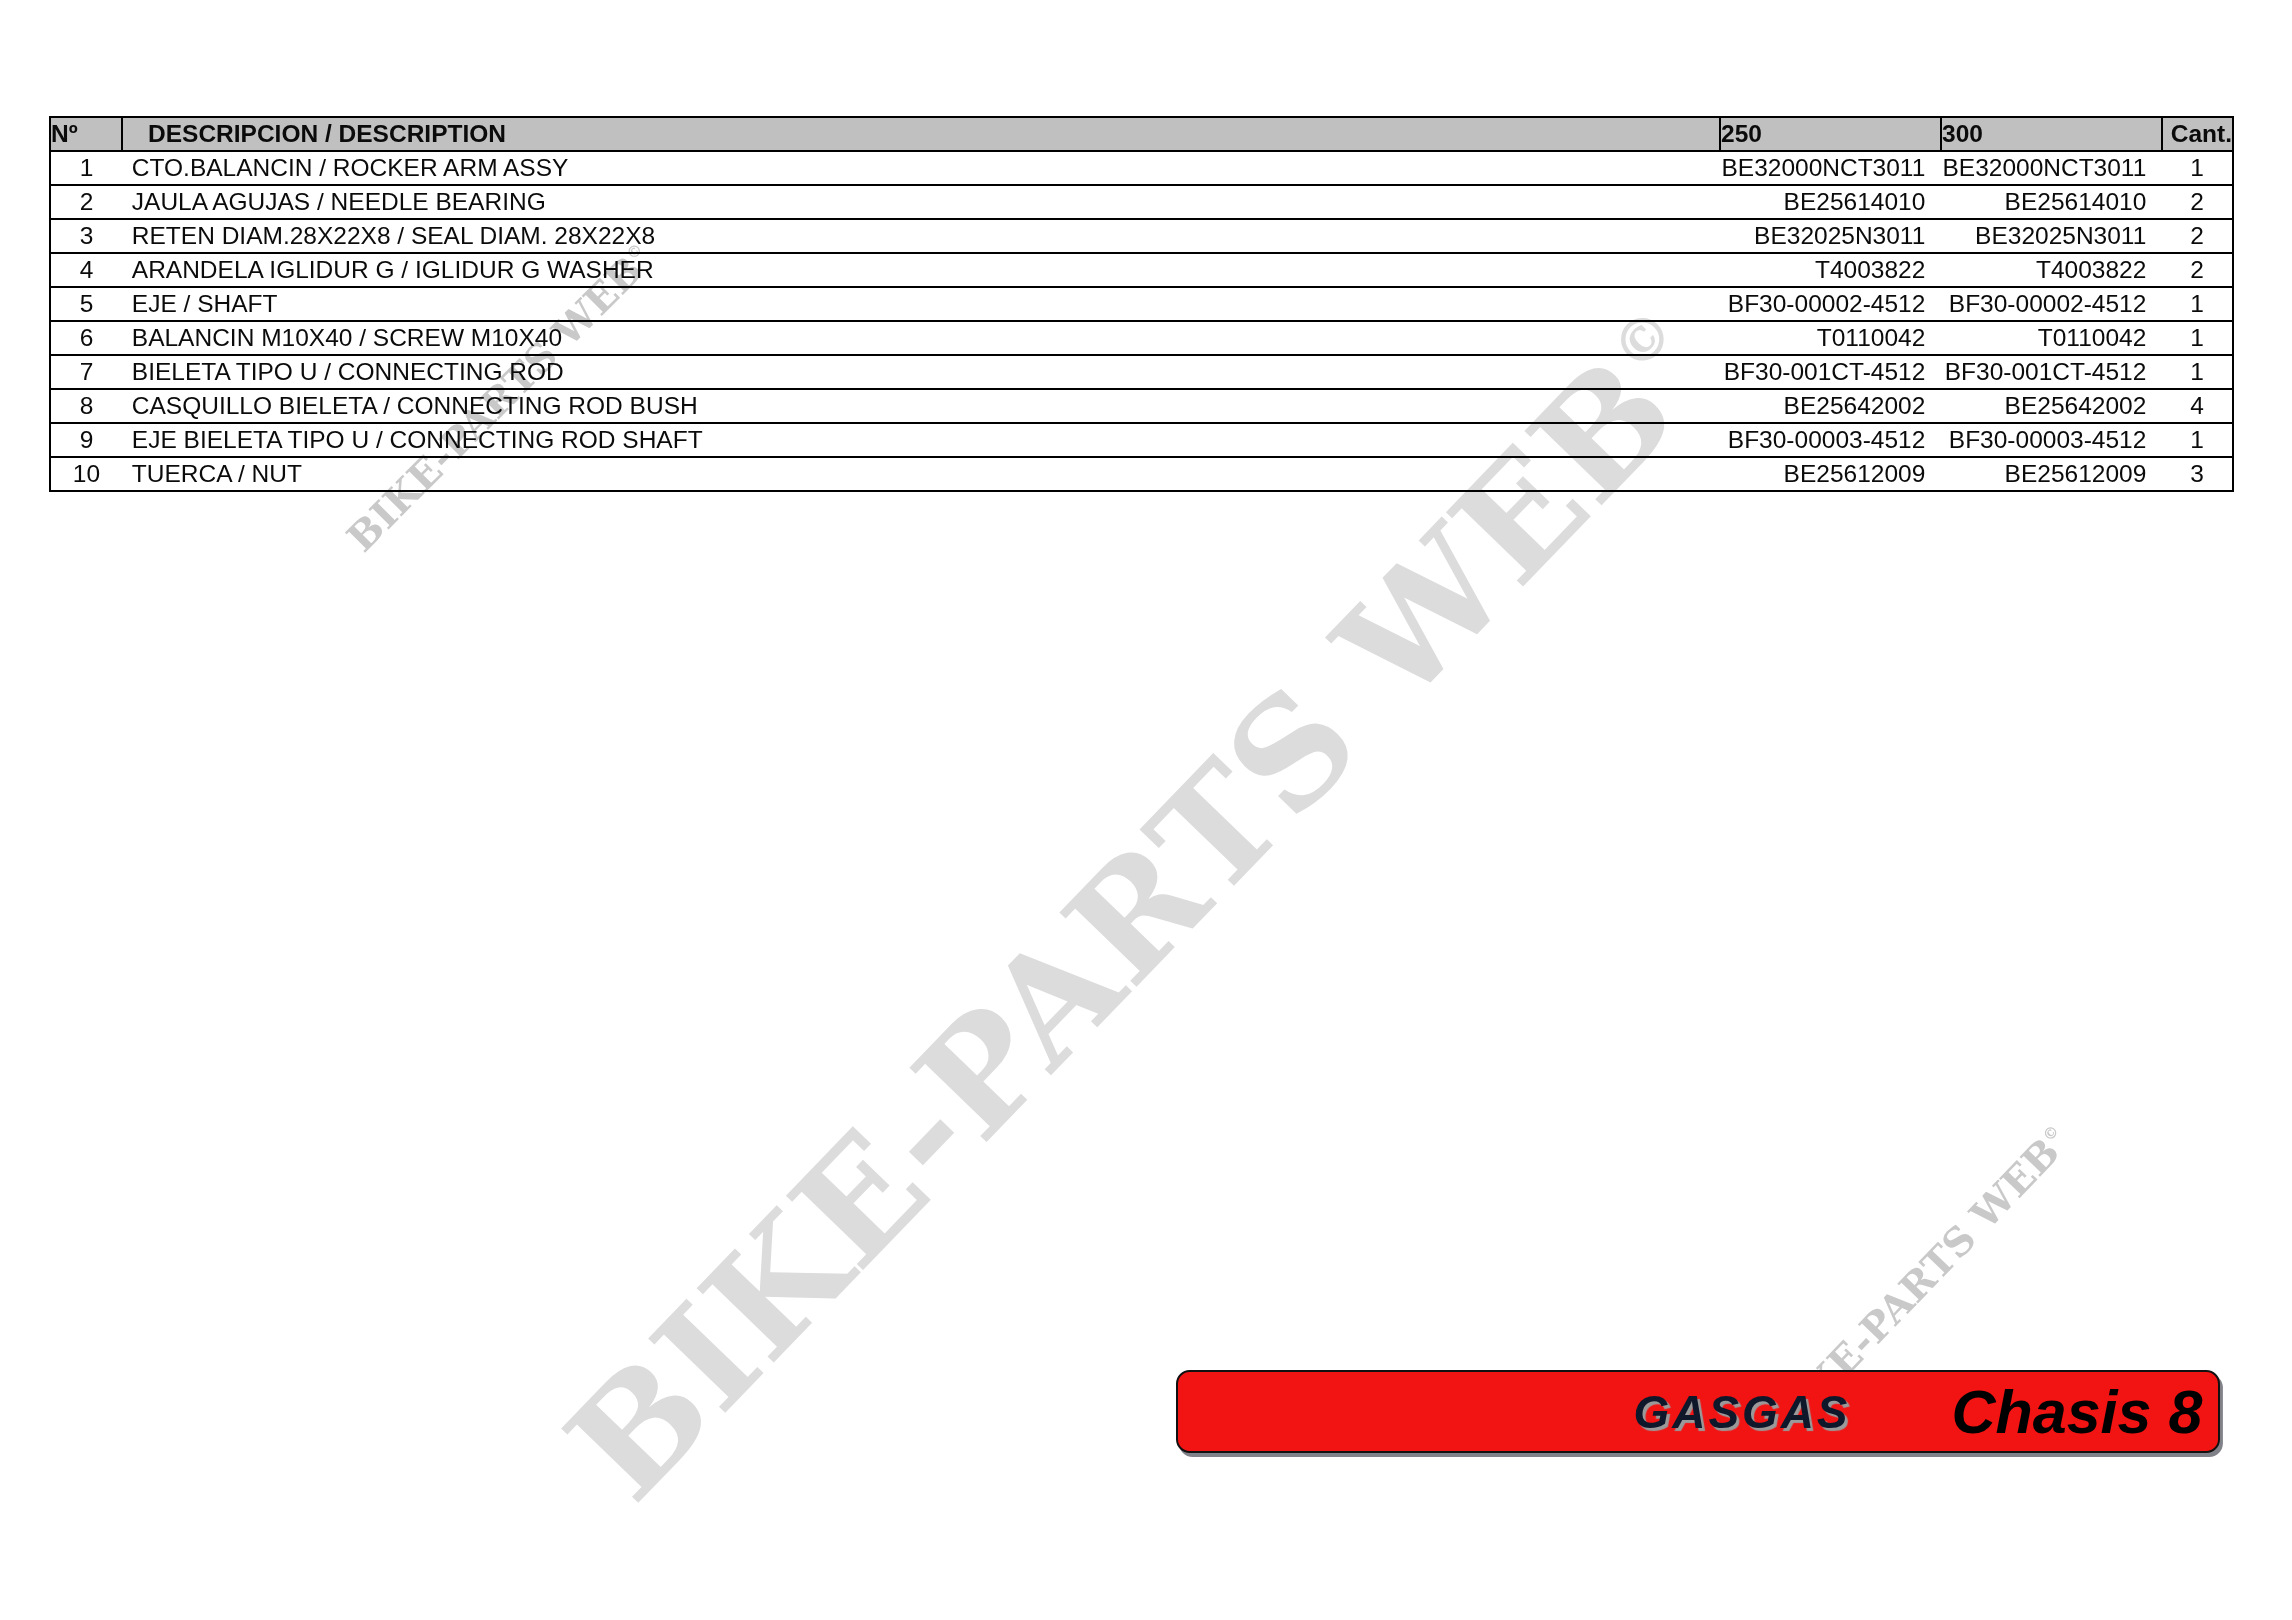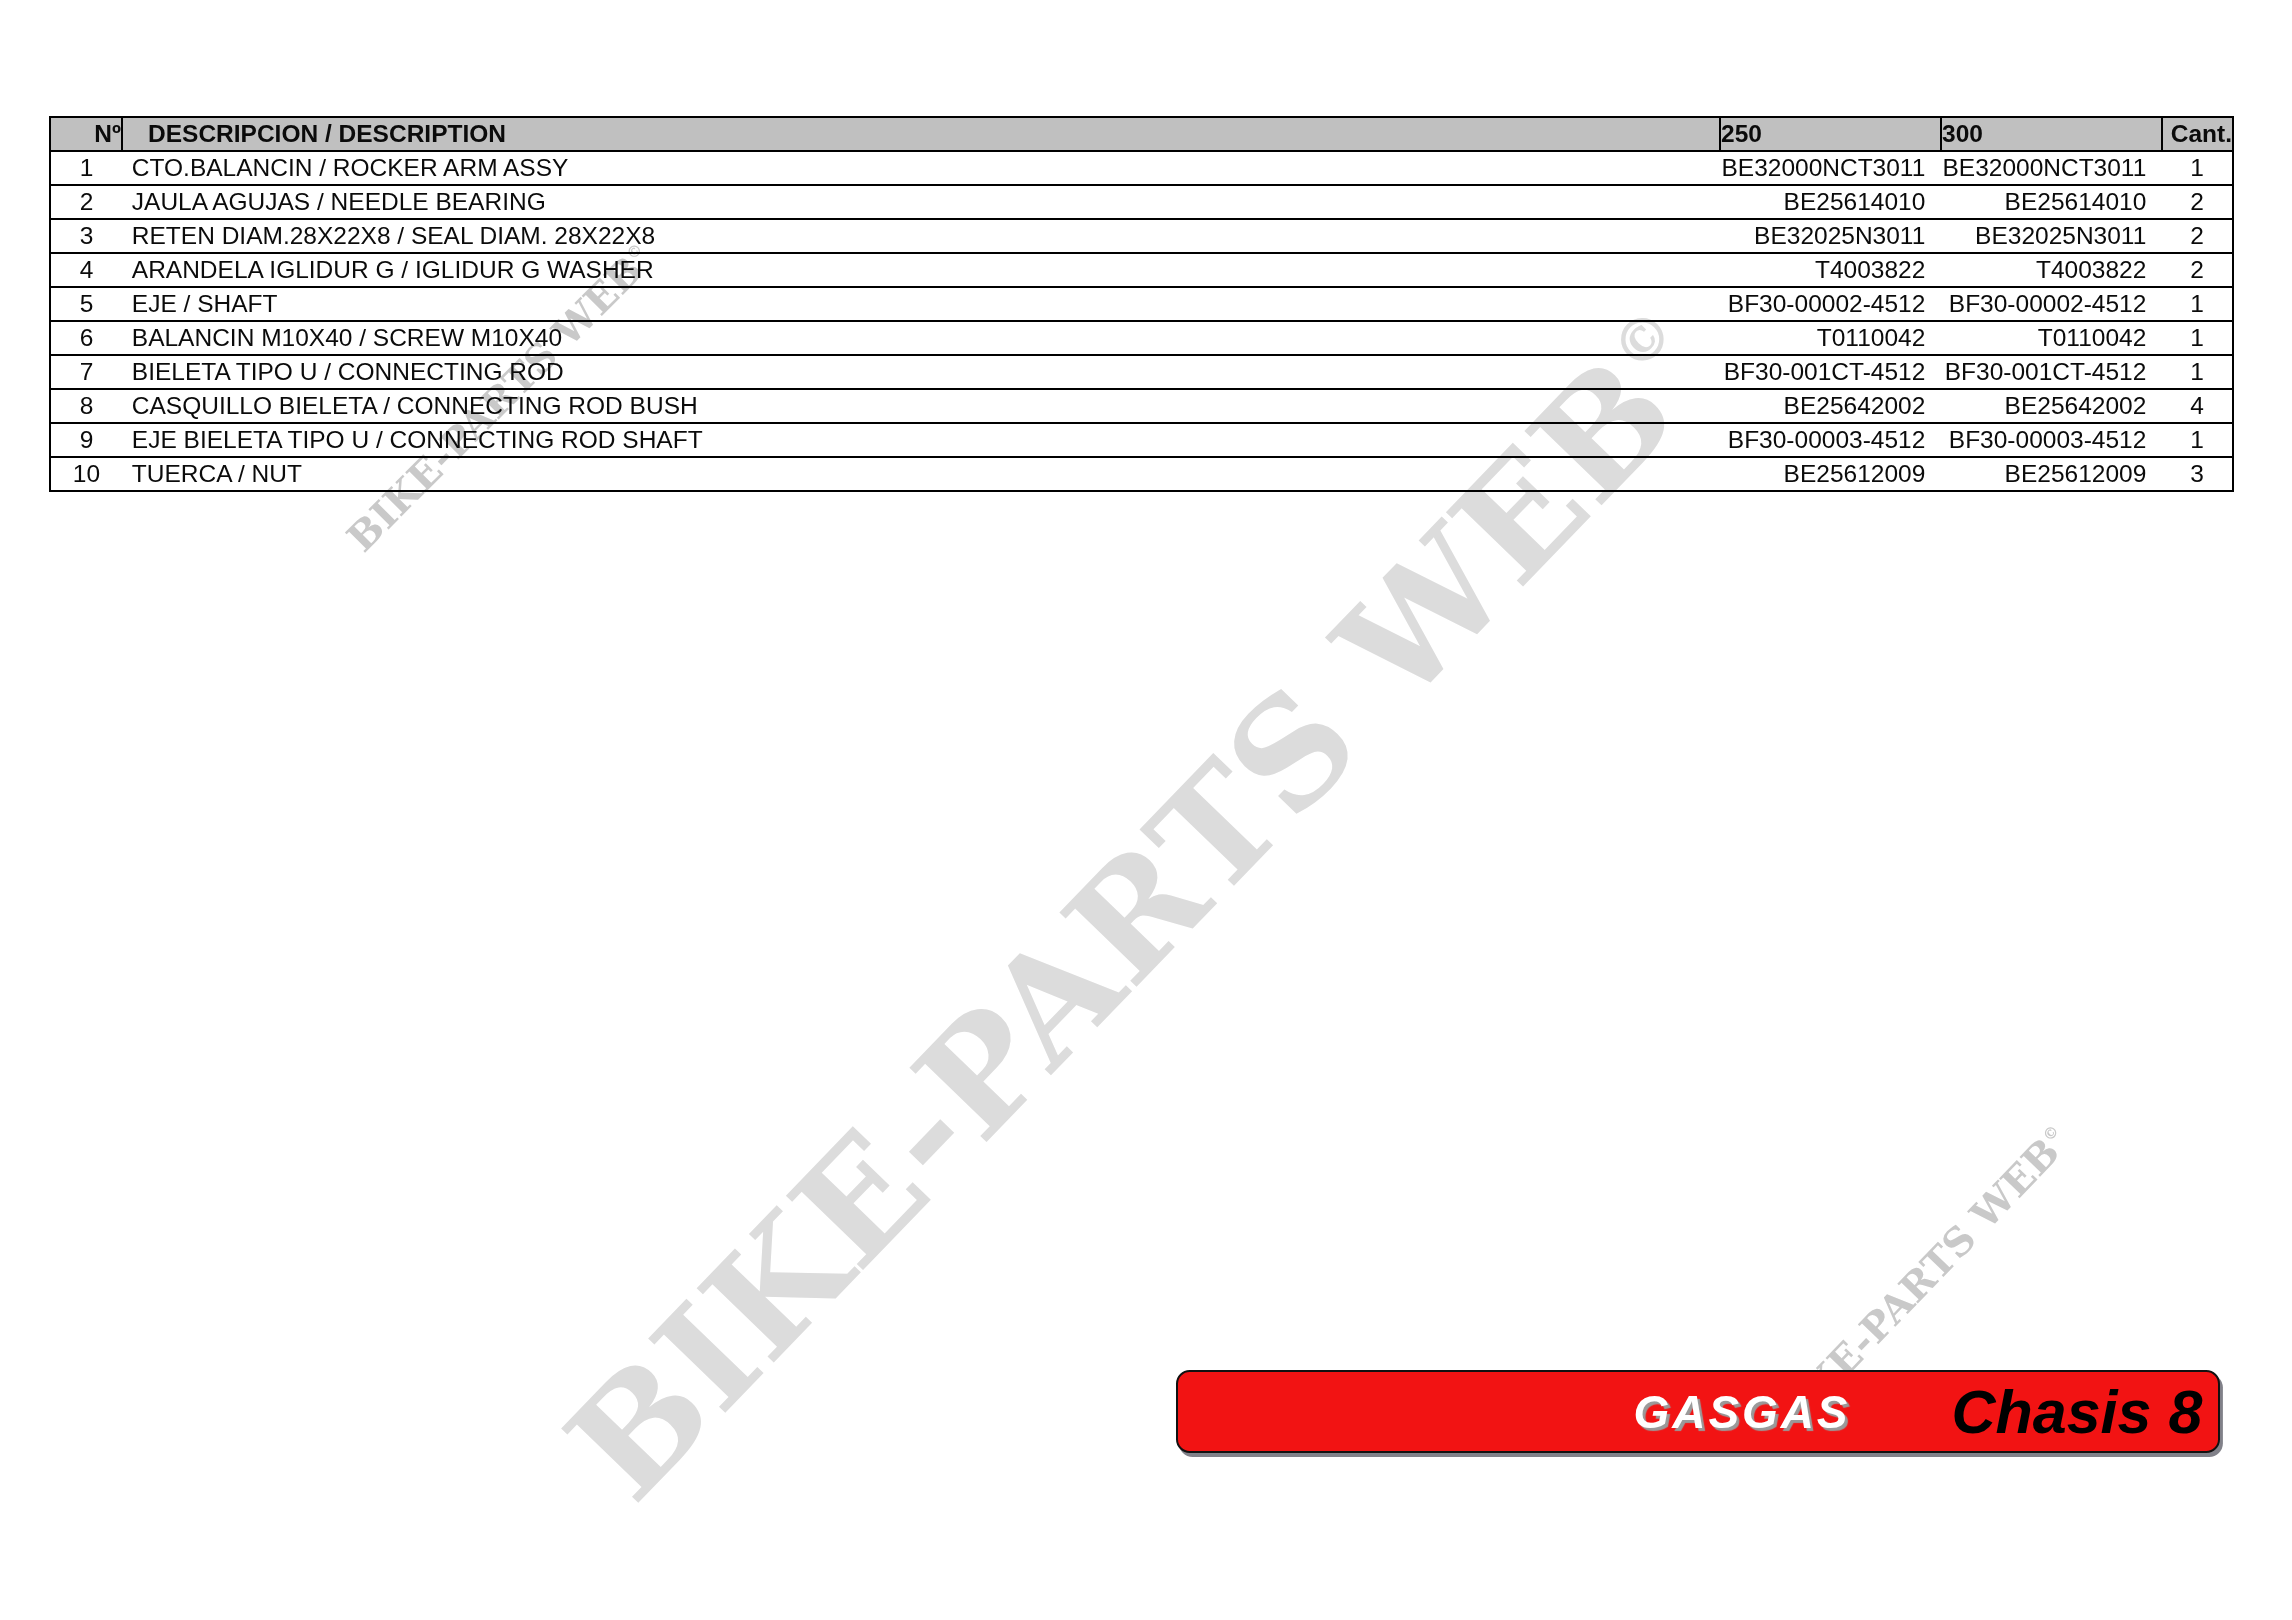--- a/index.html
+++ b/index.html
@@ -32,21 +32,21 @@
     z-index:1; background:transparent;
     border:2.9px solid #000;
   }
   .parts th, .parts td {
     font-size:24.5px; color:#0b0b0b; height:32px; padding:0;
     overflow:hidden; white-space:nowrap;
   }
   .parts thead th {
     background:#c0c0c0; border:2.9px solid #000; font-weight:bold;
   }
-  .parts thead th.h-num  { text-align:right; }
+  .parts thead th.h-num  { text-align:left; }
   .parts thead th.h-desc { text-align:left; padding-left:25px; }
   .parts thead th.h-250, .parts thead th.h-300 { text-align:left; }
   .parts thead th.h-qty  { text-align:right; padding-left:4.9px; }
   .parts tbody td { border-top:2.9px solid #000; background:transparent; }
   .parts tbody td.c-num  { text-align:center; }
   .parts tbody td.c-desc { text-align:left;  padding-left:9.8px; }
   .parts tbody td.c-part { text-align:right; padding-right:15.7px; }
   .parts tbody td.c-qty  { text-align:center; }
 
   
@@ -54,21 +54,21 @@
     position:absolute; left:1176px; top:1370px; width:1044px; height:83px;
     box-sizing:border-box;
     background:#f21313; border:2.9px solid #111;
     border-radius:13.7px; z-index:2;
     box-shadow:2.9px 3.9px 0 rgba(25,25,40,0.55);
   }
   .brand-logo {
     position:absolute; left:calc(50% + 44px); top:50%;
     transform:translate(-50%,-50%);
     font-style:italic; font-weight:bold; font-size:46px;
-    letter-spacing:2.9px; color:#ffffff;
+    letter-spacing:2.9px; color:#0f172a;
     text-shadow:2.9px 2.9px 1px #9a9a9a;
   }
   .section-title {
     position:absolute; right:15.7px; top:50%;
     transform:translateY(-50%);
     font-style:italic; font-weight:bold; font-size:61px; color:#000;
   }
 </style>
 </head>
 <body>

